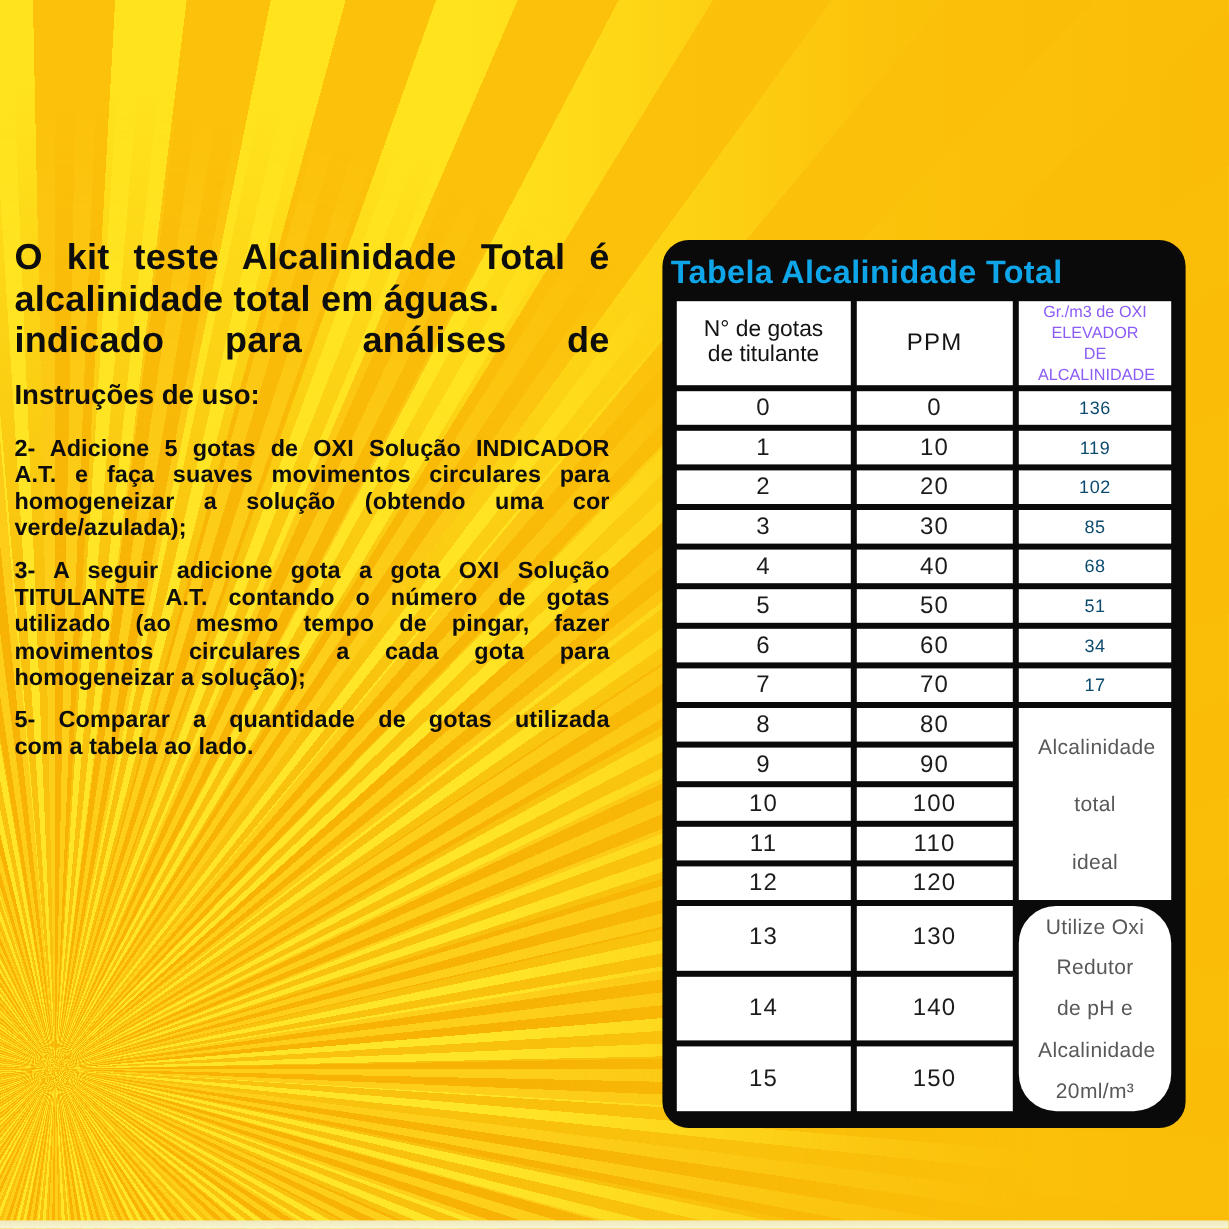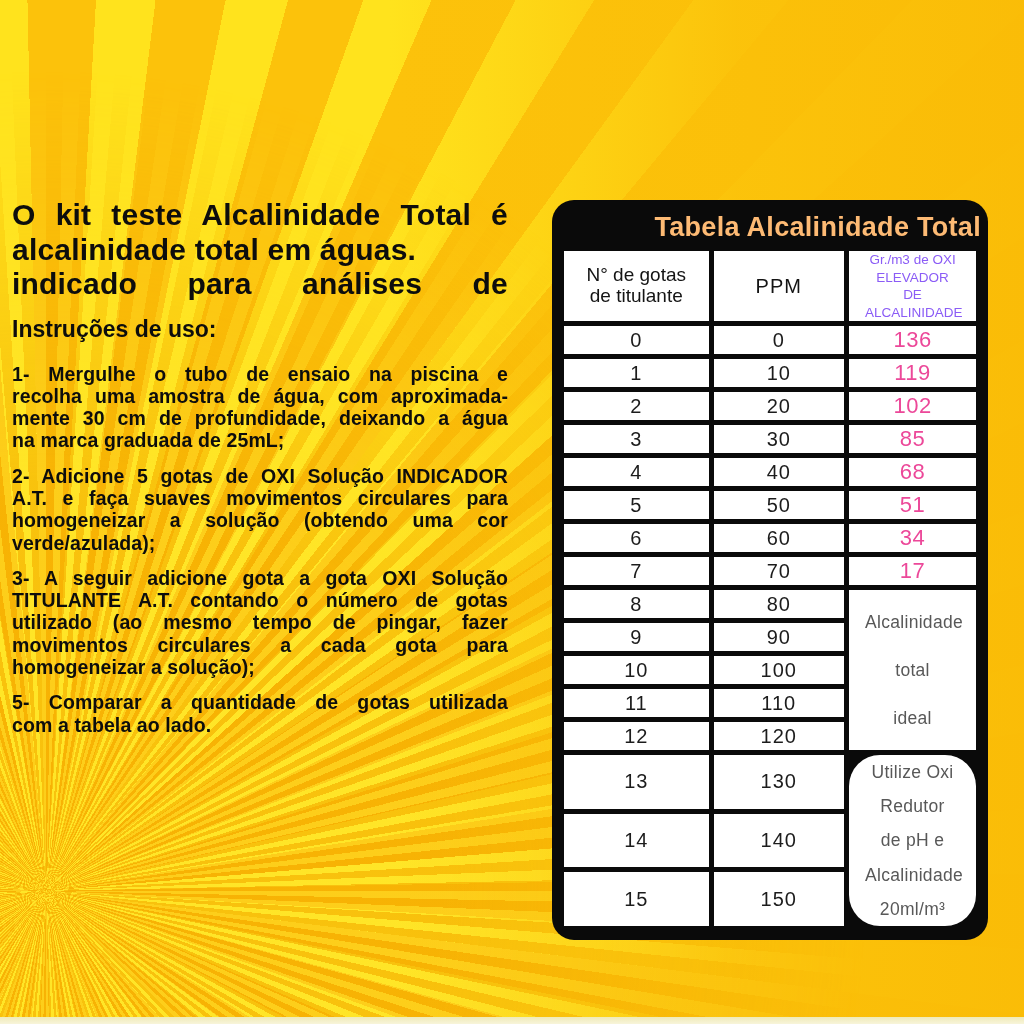--- a/index.html
+++ b/index.html
@@ -32,57 +32,51 @@
   .intro-title{font-size:30px;font-weight:bold;line-height:34.5px;letter-spacing:0.2px;}
   .section-heading{font-size:23px;font-weight:bold;margin-top:14px;margin-bottom:20px;}
   .para{font-size:19.5px;font-weight:bold;line-height:22.3px;margin-bottom:13px;letter-spacing:0.1px;}
 
   
   .table-panel{
     position:absolute;left:552px;top:200px;width:436px;z-index:2;
     background:#0a0a0a;border-radius:22px;padding:7px 7px 9px 7px;box-sizing:border-box;
   }
   .table-title{
-    color:#fdba74;font-size:27px;font-weight:bold;text-align:right;
+    color:#0ea5e9;font-size:27px;font-weight:bold;text-align:left;
     padding:5px 0 3px 0;letter-spacing:0.3px;
   }
   table.alk-table{width:100%;border-collapse:separate;border-spacing:5px;table-layout:fixed;}
   .alk-table th,.alk-table td{
     background:#ffffff;text-align:center;vertical-align:middle;padding:0 16px;
   }
   .alk-table thead tr{height:47px;}
   .alk-table tbody tr{height:28px;}
   .th-drops{width:28%;font-size:19px;font-weight:normal;color:#141414;line-height:1.1;white-space:pre-line;}
   .th-ppm{width:24.5%;font-size:20px;font-weight:normal;color:#141414;letter-spacing:1px;}
   .th-value{font-size:13.5px;font-weight:normal;color:#8b5cf6;line-height:1.3;white-space:pre-line;}
   .cell-drops,.cell-ppm{font-size:20px;color:#1c1c1c;letter-spacing:1px;}
-  .cell-value{font-size:22px;color:#ec4899;letter-spacing:0.5px;}
+  .cell-value{font-size:15px;color:#0c4a6e;letter-spacing:0.5px;}
   .cell-merged{font-size:17.5px;color:#585858;white-space:pre-line;letter-spacing:0.3px;}
   .merged-a{line-height:2.75;margin-left:38px;}
   .merged-b{line-height:1.95;border-radius:31px;}
 </style>
 </head>
 <body>
 
 <div class="fine-rays"></div>
 
 <div class="left-col">
   <div class="intro-title">
       <div class="jline">O kit teste Alcalinidade Total é</div>
       <div class="jline last">alcalinidade total em águas.</div>
       <div class="jline">indicado para análises de</div>
     </div>
   <div class="section-heading">Instruções de uso:</div>
   <div>
-      <div class="para">
-        <div class="jline">1- Mergulhe o tubo de ensaio na piscina e</div>
-        <div class="jline">recolha uma amostra de água, com aproximada-</div>
-        <div class="jline">mente 30 cm de profundidade, deixando a água</div>
-        <div class="jline last">na marca graduada de 25mL;</div>
-      </div>
       <div class="para">
         <div class="jline">2- Adicione 5 gotas de OXI Solução INDICADOR</div>
         <div class="jline">A.T. e faça suaves movimentos circulares para</div>
         <div class="jline">homogeneizar a solução (obtendo uma cor</div>
         <div class="jline last">verde/azulada);</div>
       </div>
       <div class="para">
         <div class="jline">3- A seguir adicione gota a gota OXI Solução</div>
         <div class="jline">TITULANTE A.T. contando o número de gotas</div>
         <div class="jline">utilizado (ao mesmo tempo de pingar, fazer</div>

